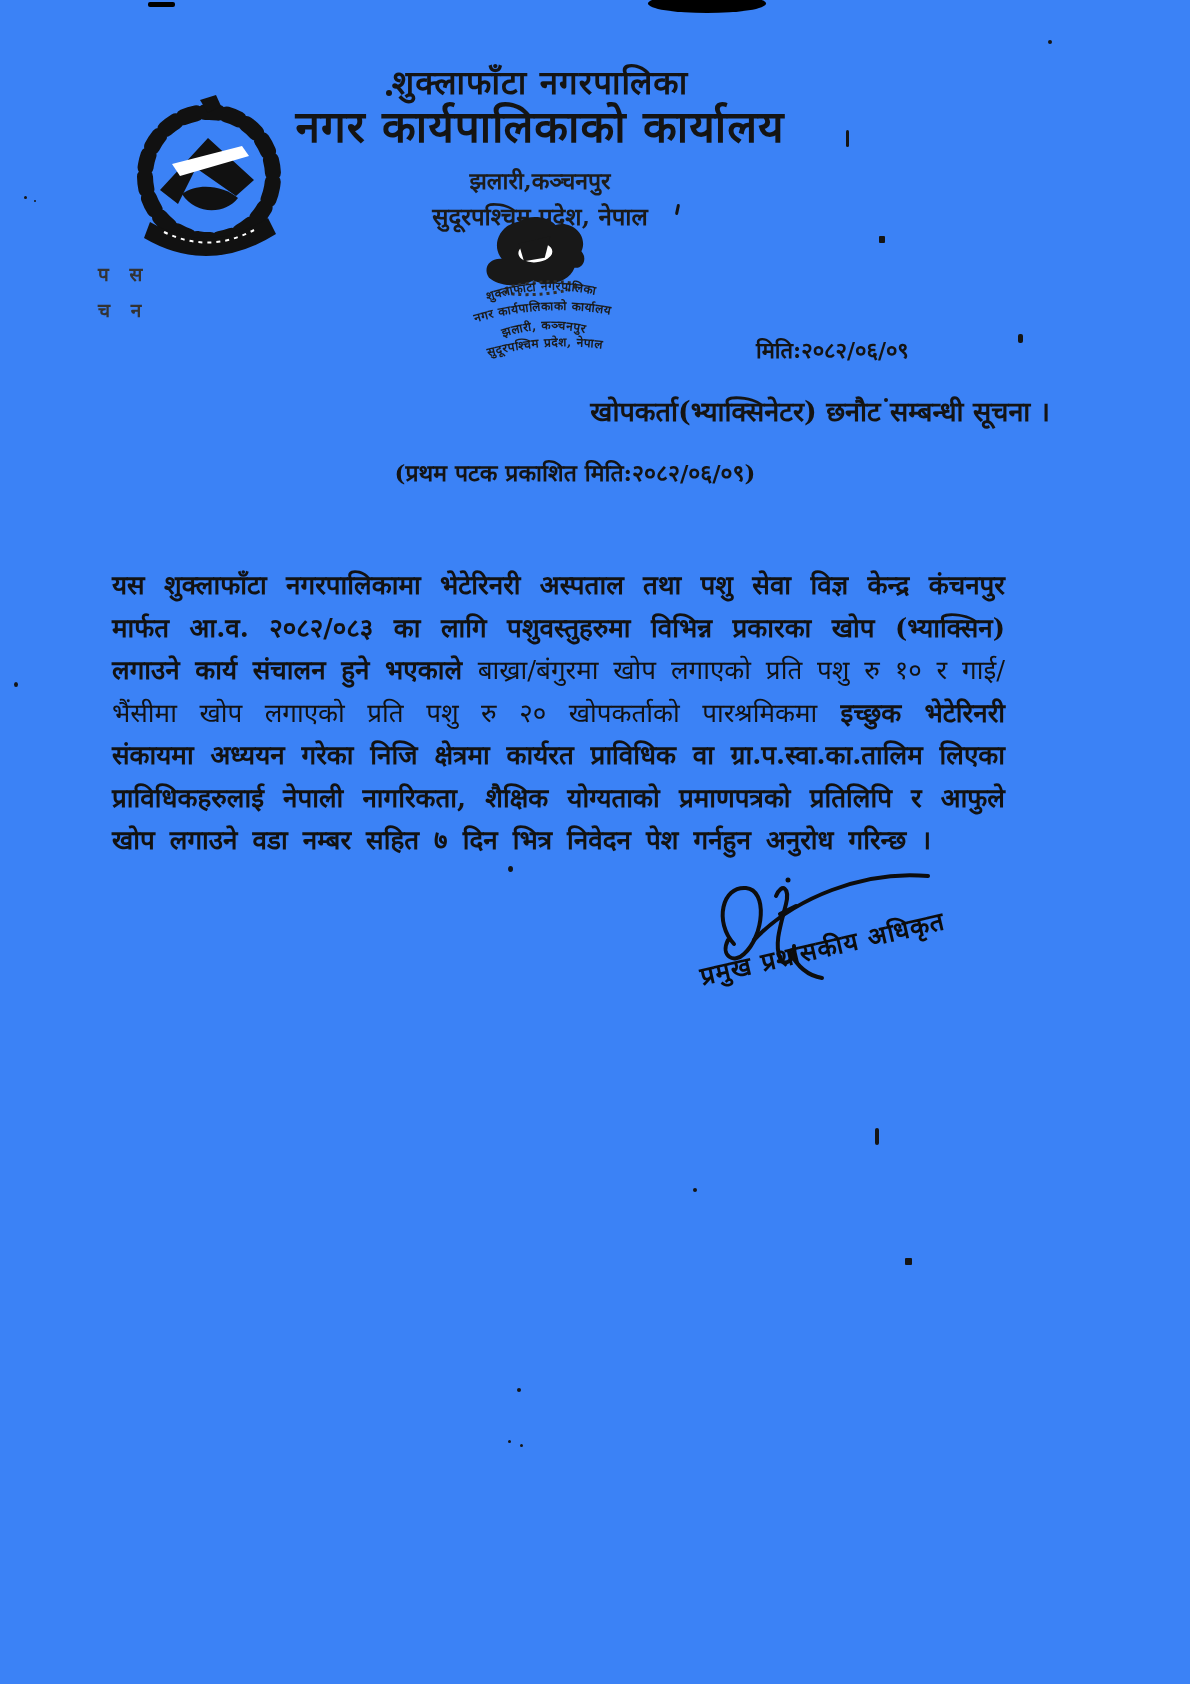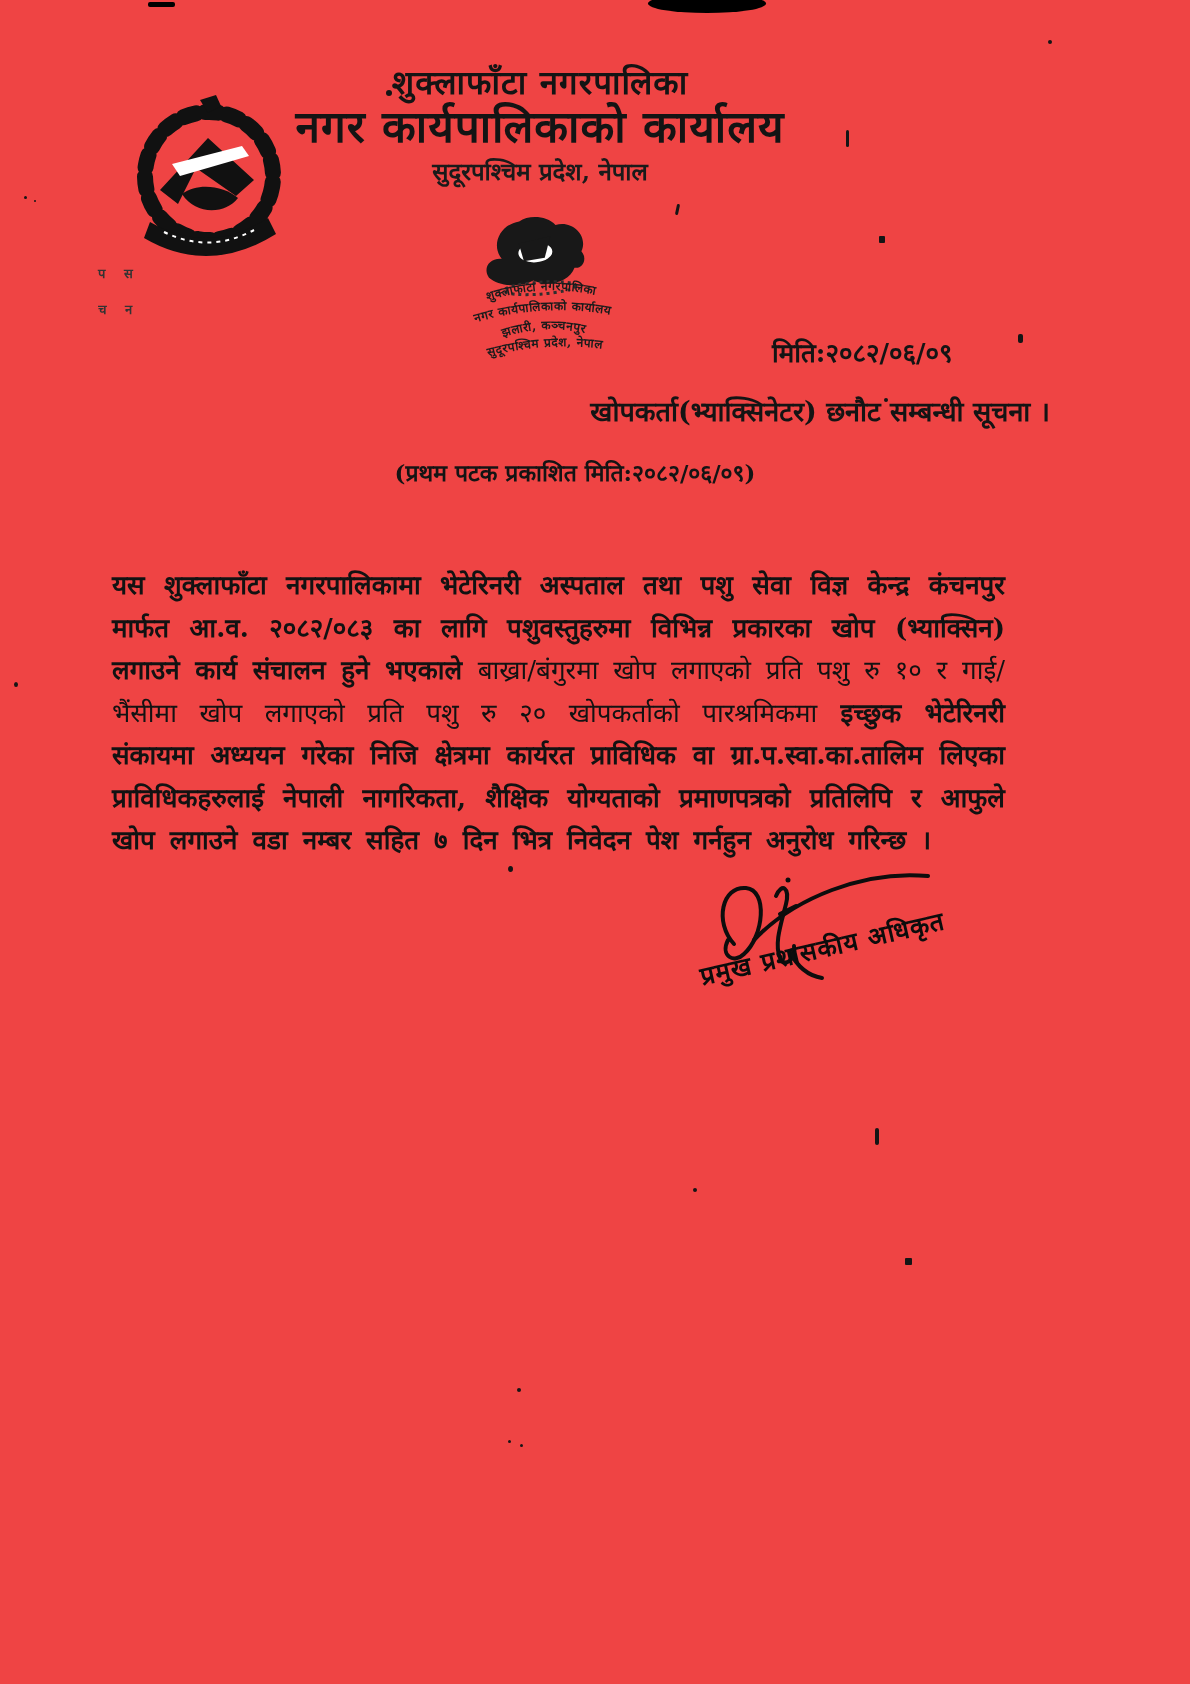--- a/index.html
+++ b/index.html
@@ -1,39 +1,39 @@
 <!DOCTYPE html>
 <html><head>
 <meta charset="utf-8">
 <style>
   html,body{margin:0;padding:0;background:#9a9a9a;}
   .page{
     position:relative;width:1190px;height:1684px;margin:0 auto;
-    background:#ef4444;color:#141414;overflow:hidden;
+    background:#3b82f6;color:#141414;overflow:hidden;
     font-family:"DejaVu Serif","DejaVu Sans",serif;
   }
   
   .blob{position:absolute;background:#000;}
   .blob.round{border-radius:50%;}
   .speck{position:absolute;background:#151515;border-radius:50%;}
   .speck.sq{border-radius:1px;}
   .speck.bar{border-radius:2px;}
   
   .header{position:absolute;left:170px;top:64px;width:740px;text-align:center;}
   .h-muni{font-size:33px;font-weight:bold;letter-spacing:1px;line-height:1.15;}
   .h-office{font-size:44px;font-weight:bold;letter-spacing:1px;line-height:1.1;margin-top:1px;}
   .h-addr{font-size:23px;font-weight:bold;margin-top:13px;color:#1d1d1d;}
   .h-prov{font-size:24px;font-weight:bold;margin-top:3px;color:#1a1a1a;}
-  .refs{position:absolute;left:98px;top:256px;font-size:13px;color:#333;line-height:36px;letter-spacing:7px;font-weight:bold;text-align:center;}
+  .refs{position:absolute;left:98px;top:256px;font-size:19px;color:#333;line-height:36px;letter-spacing:7px;font-weight:bold;}
   .logo{position:absolute;left:124px;top:92px;width:170px;height:176px;}
   
   .stamp{position:absolute;left:434px;top:212px;width:216px;height:156px;transform:rotate(-4deg);}
   .stamp-text{font-size:12px;font-weight:bold;fill:#1b1b1b;letter-spacing:.5px;}
   
-  .date-line{position:absolute;left:772px;top:334px;font-size:26px;font-weight:bold;}
+  .date-line{position:absolute;left:756px;top:334px;font-size:22px;font-weight:bold;}
   .subject{position:absolute;left:60px;top:392px;width:990px;text-align:right;font-size:27px;font-weight:bold;}
   .publine{position:absolute;left:60px;top:456px;width:1030px;text-align:center;font-size:23px;font-weight:bold;}
   
   .body-text{
     position:absolute;left:112px;top:564px;width:893px;
     font-size:26px;line-height:42.5px;text-align:justify;text-align-last:left;
     word-spacing:6px;font-weight:600;color:#121212;
   }
   .body-bold{font-weight:400;}
   
@@ -58,20 +58,21 @@
     <path d="M36,98 L84,46 L130,88 L112,104 L72,76 L54,112 Z" fill="#111"></path>
     <path d="M48,72 L118,54 L125,64 L56,84 Z" fill="#fff"></path>
     <path d="M58,102 C74,90 100,94 114,106 C102,122 72,124 58,102 Z" fill="#111"></path>
     <path d="M26,130 Q85,164 144,126 L152,142 Q85,184 20,146 Z" fill="#111"></path>
     <path d="M40,140 Q85,162 130,138" fill="none" stroke="#fff" stroke-width="2" stroke-dasharray="4 5"></path>
   </svg>
 
   <div class="header">
     <div class="h-muni">शुक्लाफाँटा नगरपालिका</div>
     <div class="h-office">नगर कार्यपालिकाको कार्यालय</div>
+    <div class="h-addr">झलारी,कञ्चनपुर</div>
     <div class="h-prov">सुदूरपश्चिम प्रदेश, नेपाल</div>
   </div>
   <div class="speck" style="left:386px;top:90px;width:6px;height:6px;"></div>
 
   <div class="refs">
     <div>प स</div>
     <div>च न</div>
   </div>
 
   <svg class="stamp" viewBox="0 0 216 156" aria-hidden="true">

